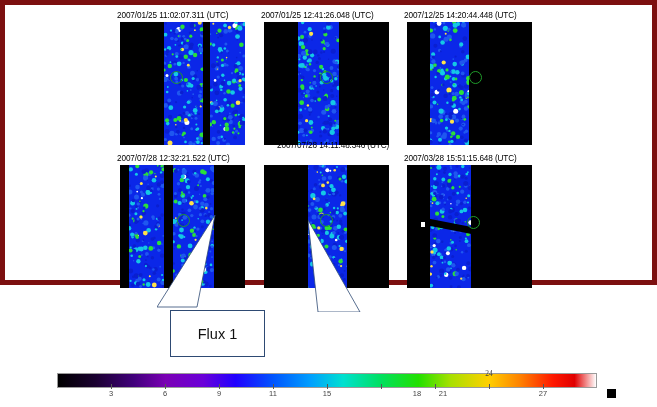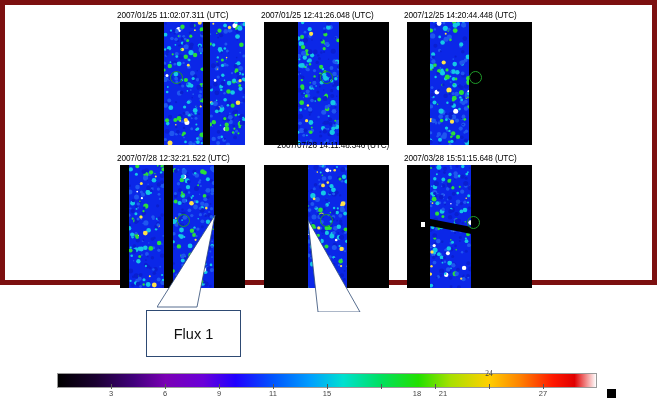--- a/index.html
+++ b/index.html
@@ -18,21 +18,21 @@
          background-color:#0b27e8;}
   .swath .noise{position:absolute;left:0;top:0;right:0;bottom:0;}
 
   .gapdiag{position:absolute;background:#000;transform-origin:center;}
 
   .circle{position:absolute;border:1.3px solid #1f9c2a;border-radius:50%;
           box-sizing:border-box;background:transparent;}
 
   
   .callout{position:absolute;background:#ffffff;border:1px solid #2e4a73;
-           box-sizing:border-box;display:flex;align-items:center;justify-content:center;}
+           box-sizing:border-box;display:flex;align-items:center;justify-content:center;margin-left:24px;}
   .callout span{font-size:14.5px;color:#111;font-family:"Liberation Sans",sans-serif;}
   .leader{position:absolute;}
 
   
   #cbar-wrap{position:absolute;}
   #cbar{position:absolute;left:0;top:0;width:100%;height:100%;
         border:0.6px solid #9a9a9a;box-sizing:border-box;}
   .ctick{position:absolute;width:1px;background:#555;}
   .clabel{position:absolute;font-size:7.5px;color:#444;transform:translateX(-50%);
           font-family:"Liberation Sans",sans-serif;}

